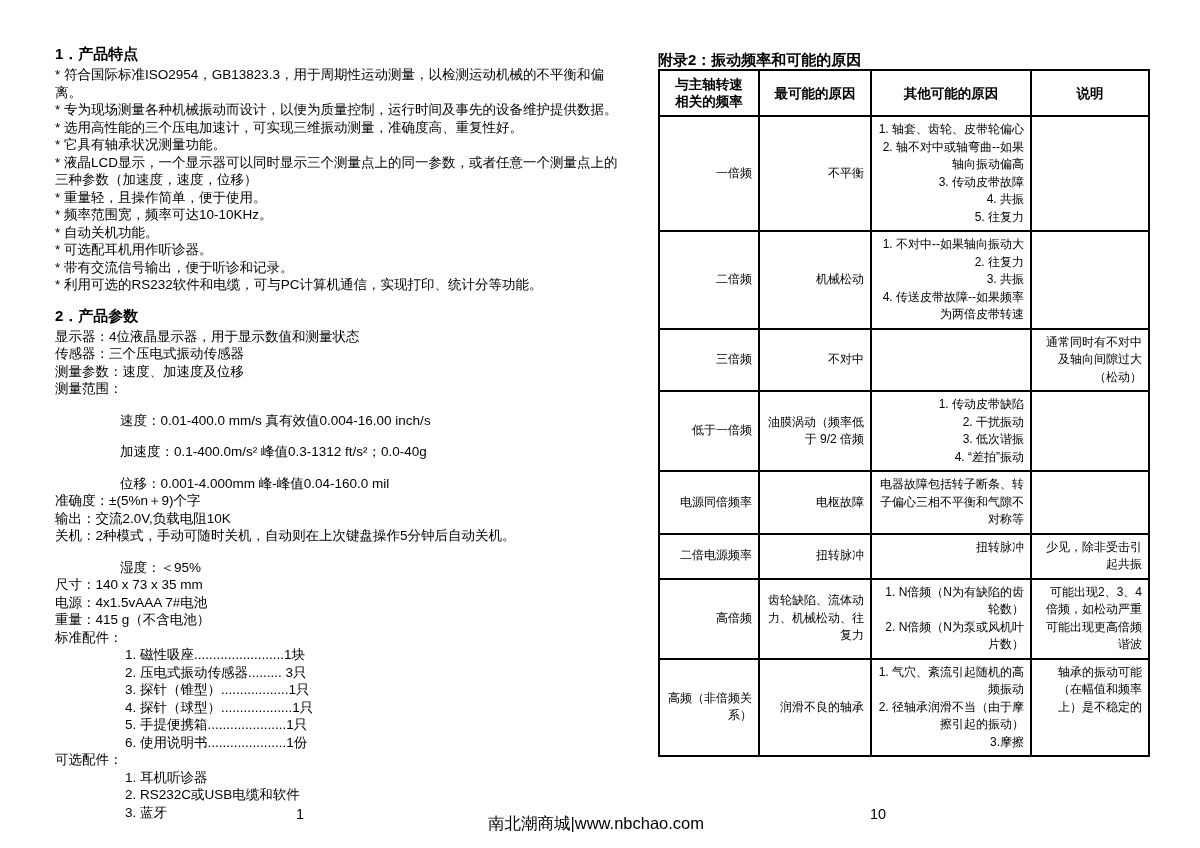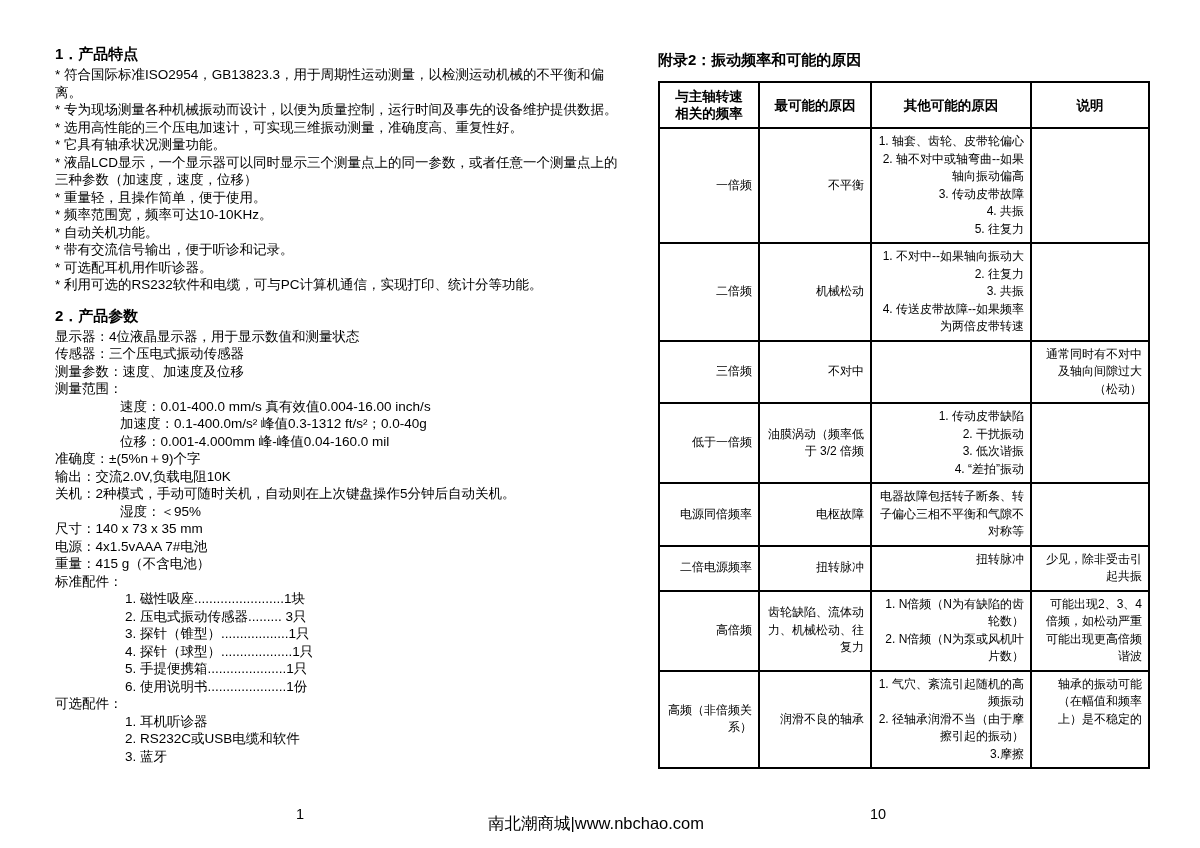--- a/index.html
+++ b/index.html
@@ -9,26 +9,26 @@
     font-family:"Liberation Sans","DejaVu Sans",sans-serif;
     color:#000;
   }
   .page { position:relative; width:1200px; height:848px; background:#fff; overflow:hidden;border-radius:11px; }
 
   
   .col-left { position:absolute; left:55px; top:44px; width:570px; font-size:13.5px; line-height:17.5px; }
   .sec-title { font-size:15px; font-weight:bold; line-height:19px; margin:0 0 3px 0; }
   .gap { height:12px; }
   .line { }
-  .ind-a { padding-left:65px; }
+  .ind-a { padding-left:65px;margin-top:14px; }
   .ind-b { padding-left:70px; }
 
   
   .col-right { position:absolute; left:658px; top:50px; width:492px; }
-  .col-right .sec-title { margin-bottom:12px; }
+  .col-right .sec-title { margin-bottom:0; }
   table.freq-table { border-collapse:collapse; table-layout:fixed; width:490px; }
   .freq-table th, .freq-table td {
     border:2px solid #000;
     padding:4px 6px;
     white-space:pre-line;
     word-break:break-all;
   }
   .freq-table th {
     font-weight:bold; text-align:center; vertical-align:middle;
     font-size:13.5px; line-height:17px; height:46px;
@@ -50,22 +50,22 @@
   <div class="col-left">
     <div class="sec-title">1．产品特点</div>
     <div class="line">* 符合国际标准ISO2954，GB13823.3，用于周期性运动测量，以检测运动机械的不平衡和偏离。</div>
     <div class="line">* 专为现场测量各种机械振动而设计，以便为质量控制，运行时间及事先的设备维护提供数据。</div>
     <div class="line">* 选用高性能的三个压电加速计，可实现三维振动测量，准确度高、重复性好。</div>
     <div class="line">* 它具有轴承状况测量功能。</div>
     <div class="line">* 液晶LCD显示，一个显示器可以同时显示三个测量点上的同一参数，或者任意一个测量点上的三种参数（加速度，速度，位移）</div>
     <div class="line">* 重量轻，且操作简单，便于使用。</div>
     <div class="line">* 频率范围宽，频率可达10-10KHz。</div>
     <div class="line">* 自动关机功能。</div>
+    <div class="line">* 可选配耳机用作听诊器。</div>
     <div class="line">* 带有交流信号输出，便于听诊和记录。</div>
-    <div class="line">* 可选配耳机用作听诊器。</div>
     <div class="line">* 利用可选的RS232软件和电缆，可与PC计算机通信，实现打印、统计分等功能。</div>
 
     <div class="gap"></div>
 
     <div class="sec-title">2．产品参数</div>
     <div class="line">显示器：4位液晶显示器，用于显示数值和测量状态</div>
     <div class="line">传感器：三个压电式振动传感器</div>
     <div class="line">测量参数：速度、加速度及位移</div>
     <div class="line">测量范围：</div>
     <div class="line ind-a">速度：0.01-400.0 mm/s 真有效值0.004-16.00 inch/s</div>
@@ -130,21 +130,21 @@
           <td class="c4"></td>
         </tr>
         <tr>
           <td class="c1">三倍频</td>
           <td class="c2">不对中</td>
           <td class="c3"></td>
           <td class="c4">通常同时有不对中及轴向间隙过大（松动）</td>
         </tr>
         <tr>
           <td class="c1">低于一倍频</td>
-          <td class="c2">油膜涡动（频率低于 3/2 倍频</td>
+          <td class="c2">油膜涡动（频率低于 9/2 倍频</td>
           <td class="c3">1. 传动皮带缺陷
 2. 干扰振动
 3. 低次谐振
 4. “差拍”振动</td>
           <td class="c4"></td>
         </tr>
         <tr>
           <td class="c1">电源同倍频率</td>
           <td class="c2">电枢故障</td>
           <td class="c3">电器故障包括转子断条、转子偏心三相不平衡和气隙不对称等</td>

